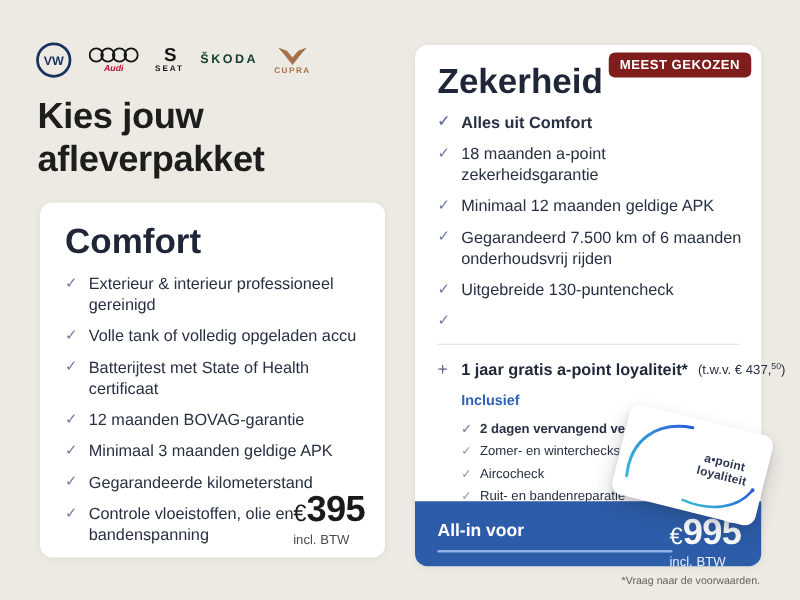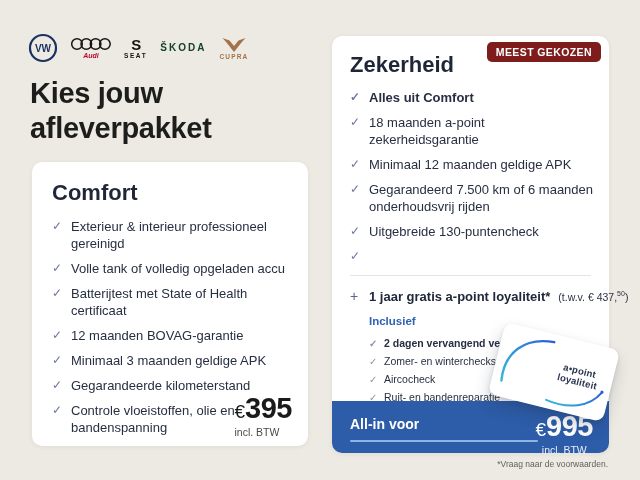--- a/index.html
+++ b/index.html
@@ -21,21 +21,21 @@
   
   h1{
     position:absolute;left:30px;top:76px;width:235px;margin:0;
     font-size:29px;line-height:35px;font-weight:600;color:#1D1D1B;letter-spacing:-0.3px;
   }
   
   .card{
     position:absolute;background:#FFFFFF;border-radius:10px;
     box-shadow:0 1px 5px rgba(40,40,35,0.07);box-sizing:border-box;
   }
-  .card h2{margin:0;font-size:22px;line-height:29px;font-weight:700;color:#1F2638;}
+  .card h2{margin:0;font-size:28px;line-height:29px;font-weight:700;color:#1F2638;}
   .features{list-style:none;margin:11px 0 0;padding:0;}
   .features li{display:flex;gap:8px;margin-bottom:8px;font-size:13px;line-height:17px;color:#272F42;}
   .chk{flex:0 0 11px;color:#6D78A0;font-size:12px;line-height:17px;}
   
   .comfort{left:32px;top:162px;width:276px;height:284px;padding:16px 14px 0 20px;}
   .price-block{position:absolute;right:16px;bottom:8px;text-align:left;}
   .price-line{white-space:nowrap;color:#1A1A1A;}
   .cur{font-size:19px;font-weight:400;}
   .amount{font-size:29px;font-weight:700;letter-spacing:-0.5px;}
   .price-note{font-size:10.5px;color:#4A4A46;margin-top:1px;}
@@ -69,21 +69,21 @@
     position:absolute;right:14px;top:24px;text-align:center;
     font-size:9.5px;font-weight:700;color:#2A3550;line-height:11px;letter-spacing:0.2px;
   }
   
   .z-footer{
     position:absolute;left:0;right:0;bottom:0;height:52px;background:#2D5CA8;
     border-radius:0 0 10px 10px;padding:9px 16px 0 18px;box-sizing:border-box;
     display:flex;justify-content:space-between;align-items:flex-start;
   }
   .z-footer-label{font-size:14px;font-weight:700;color:#FFFFFF;margin-top:6px;}
-  .z-footer-price{text-align:center;color:#FFFFFF;}
+  .z-footer-price{text-align:left;color:#FFFFFF;}
   .z-footer .price-line{color:#FFFFFF;}
   .z-footer .price-note{color:#E8EFFA;}
   .footer-underline{position:absolute;left:18px;top:39px;width:188px;height:2px;background:#8FB3E3;border-radius:1px;}
   
   .disclaimer{position:absolute;right:32px;top:459px;font-size:8.5px;color:#62625A;}
 </style>
 </head>
 <body>
 
 <div class="logos">

